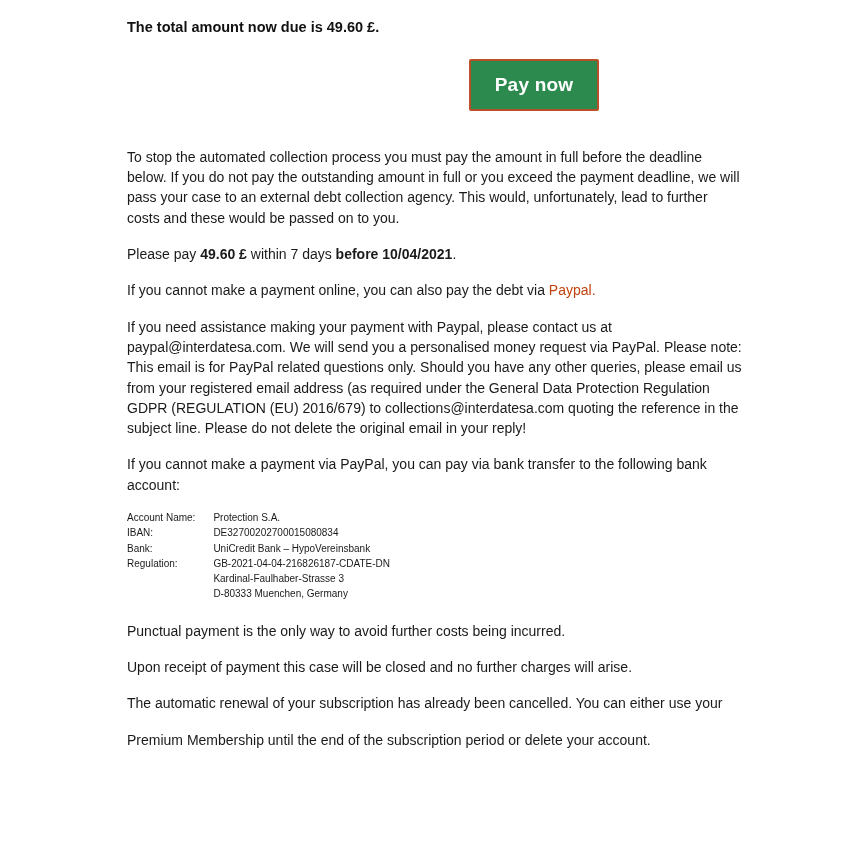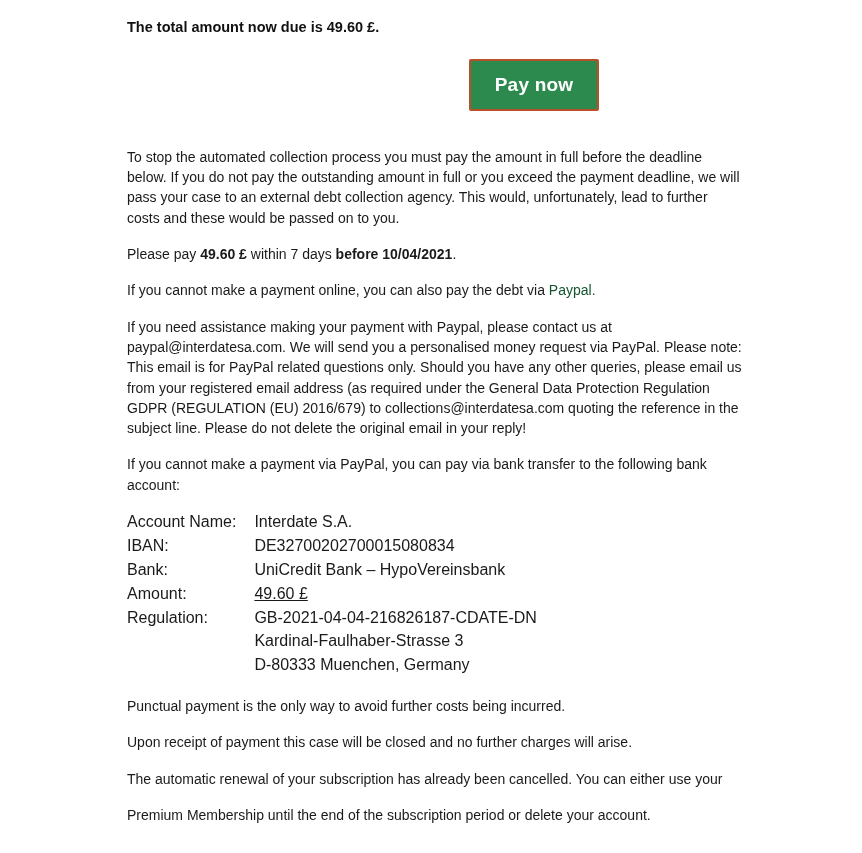--- a/index.html
+++ b/index.html
@@ -50,27 +50,27 @@
   p.body-text {
     margin: 0 0 16px 0;
     line-height: 1.45;
     font-size: 14px;
     color: #1a1a1a;
   }
   .gap-lg { margin-bottom: 26px; }
   .gap-md { margin-bottom: 22px; }
   b, .bold { font-weight: bold; }
   .link {
-    color: #14532d;
+    color: #c2410c;
     text-decoration: none;
   }
   .bank-table {
     border-collapse: collapse;
     margin: 0 0 18px 0;
-    font-size: 16px;
+    font-size: 10px;
     line-height: 1.43;
   }
   .bank-table td {
     padding: 0 0 1px 0;
     vertical-align: top;
     color: #1a1a1a;
   }
   .bank-table td.label {
     padding-right: 18px;
     white-space: nowrap;
@@ -102,33 +102,29 @@
   </p>
 
   <p class="body-text gap-md">If you need assistance making your payment with Paypal, please contact us at paypal@interdatesa.com. We will send you a personalised money request via PayPal. Please note: This email is for PayPal related questions only. Should you have any other queries, please email us from your registered email address (as required under the General Data Protection Regulation GDPR (REGULATION (EU) 2016/679) to collections@interdatesa.com quoting the reference in the subject line. Please do not delete the original email in your reply!</p>
 
   <p class="body-text gap-md">If you cannot make a payment via PayPal, you can pay via bank transfer to the following bank account:</p>
 
   <table class="bank-table">
     <tbody>
       <tr>
         <td class="label">Account Name:</td>
-        <td>Interdate S.A.</td>
+        <td>Protection S.A.</td>
       </tr>
       <tr>
         <td class="label">IBAN:</td>
         <td>DE32700202700015080834</td>
       </tr>
       <tr>
         <td class="label">Bank:</td>
         <td>UniCredit Bank – HypoVereinsbank</td>
-      </tr>
-      <tr>
-        <td class="label">Amount:</td>
-        <td class="amount-underline">49.60 £</td>
       </tr>
       <tr>
         <td class="label">Regulation:</td>
         <td>GB-2021-04-04-216826187-CDATE-DN</td>
       </tr>
       <tr>
         <td class="label"></td>
         <td>Kardinal-Faulhaber-Strasse 3</td>
       </tr>
       <tr>

